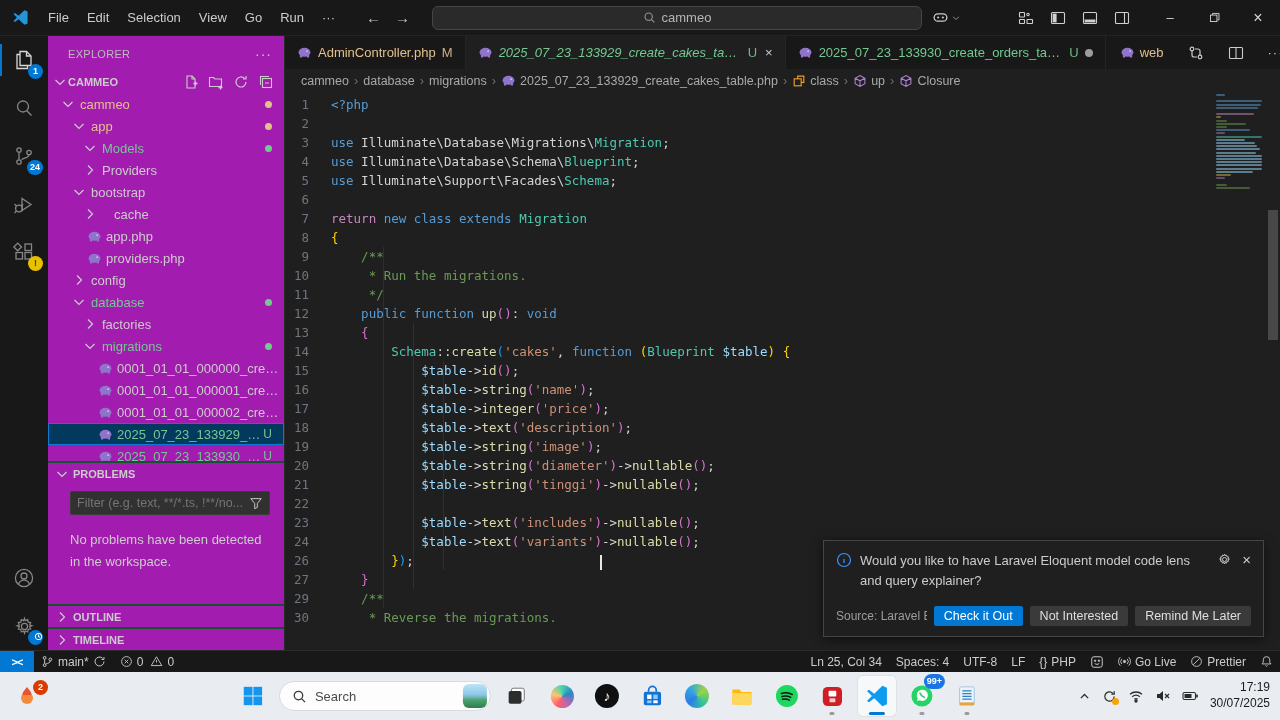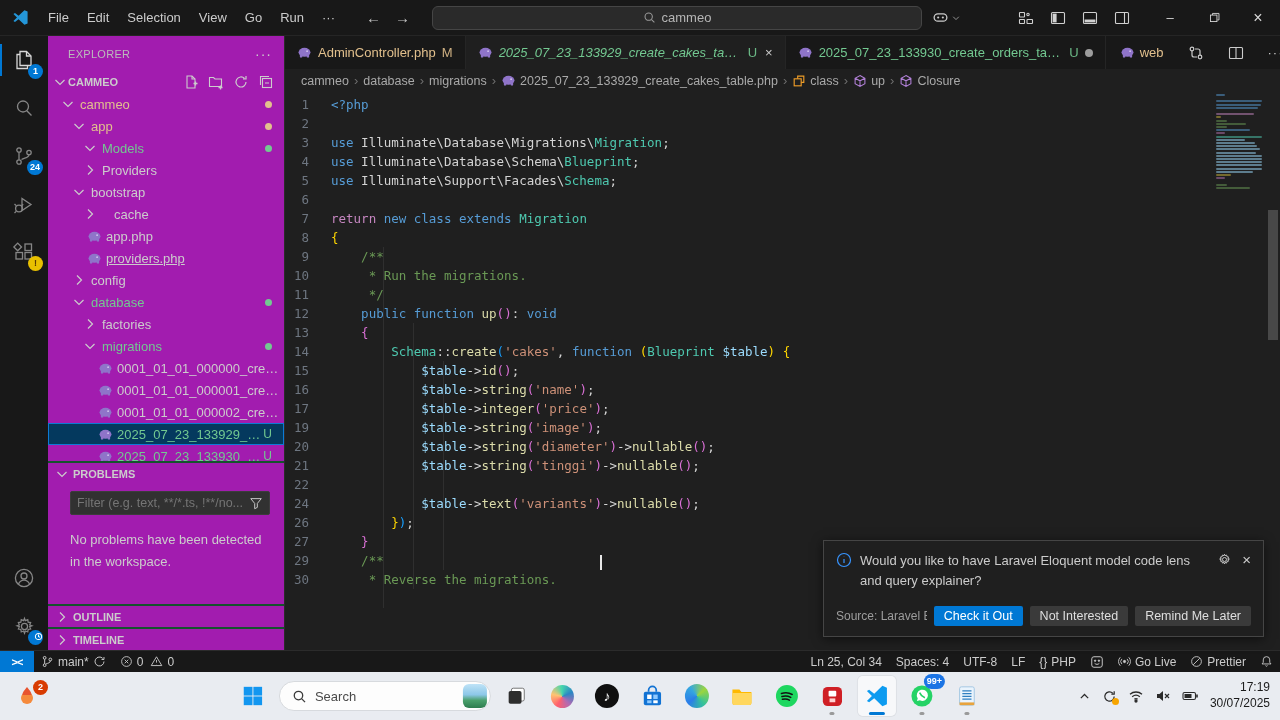--- a/index.html
+++ b/index.html
@@ -361,21 +361,21 @@
           <span class="icon" style="flex: 0 0 auto;">
             <svg width="15" height="13" viewBox="0 0 16 14">
               <ellipse cx="8" cy="6.8" rx="6.4" ry="4.8" fill="#8f74c9"></ellipse>
               <rect x="3" y="8.5" width="2.6" height="4" rx="1" fill="#8f74c9"></rect>
               <rect x="10.4" y="8.5" width="2.6" height="4" rx="1" fill="#8f74c9"></rect>
               <circle cx="10.8" cy="5.6" r=".9" fill="#d6c9ef"></circle>
             </svg>
           </span>
           <span class="lbl" style="color: rgb(204, 204, 204); margin-left: 4px;">app.php</span>
         </div>
-        <div class="tree-row" style="padding-left: 39px; text-decoration: underline;">
+        <div class="tree-row" style="padding-left: 39px;">
           <span class="icon" style="flex: 0 0 auto;">
             <svg width="15" height="13" viewBox="0 0 16 14">
               <ellipse cx="8" cy="6.8" rx="6.4" ry="4.8" fill="#8f74c9"></ellipse>
               <rect x="3" y="8.5" width="2.6" height="4" rx="1" fill="#8f74c9"></rect>
               <rect x="10.4" y="8.5" width="2.6" height="4" rx="1" fill="#8f74c9"></rect>
               <circle cx="10.8" cy="5.6" r=".9" fill="#d6c9ef"></circle>
             </svg>
           </span>
           <span class="lbl" style="color: rgb(204, 204, 204); margin-left: 4px;">providers.php</span>
         </div>
@@ -698,33 +698,41 @@
           </div>
           <div class="code-line">
             <span class="ln">16</span>
             <span class="lc"><span class="tk-pln">            </span><span class="tk-var">$table</span><span class="tk-pln">-&gt;</span><span class="tk-fn">string</span><span class="tk-b2">(</span><span class="tk-str">'name'</span><span class="tk-b2">)</span><span class="tk-pln">;</span></span>
           </div>
           <div class="code-line">
             <span class="ln">17</span>
             <span class="lc"><span class="tk-pln">            </span><span class="tk-var">$table</span><span class="tk-pln">-&gt;</span><span class="tk-fn">integer</span><span class="tk-b2">(</span><span class="tk-str">'price'</span><span class="tk-b2">)</span><span class="tk-pln">;</span></span>
           </div>
           <div class="code-line">
+            <span class="ln">18</span>
+            <span class="lc"><span class="tk-pln">            </span><span class="tk-var">$table</span><span class="tk-pln">-&gt;</span><span class="tk-fn">text</span><span class="tk-b2">(</span><span class="tk-str">'description'</span><span class="tk-b2">)</span><span class="tk-pln">;</span></span>
+          </div>
+          <div class="code-line">
             <span class="ln">19</span>
             <span class="lc"><span class="tk-pln">            </span><span class="tk-var">$table</span><span class="tk-pln">-&gt;</span><span class="tk-fn">string</span><span class="tk-b2">(</span><span class="tk-str">'image'</span><span class="tk-b2">)</span><span class="tk-pln">;</span></span>
           </div>
           <div class="code-line">
             <span class="ln">20</span>
             <span class="lc"><span class="tk-pln">            </span><span class="tk-var">$table</span><span class="tk-pln">-&gt;</span><span class="tk-fn">string</span><span class="tk-b2">(</span><span class="tk-str">'diameter'</span><span class="tk-b2">)</span><span class="tk-pln">-&gt;</span><span class="tk-fn">nullable</span><span class="tk-b2">()</span><span class="tk-pln">;</span></span>
           </div>
           <div class="code-line">
             <span class="ln">21</span>
             <span class="lc"><span class="tk-pln">            </span><span class="tk-var">$table</span><span class="tk-pln">-&gt;</span><span class="tk-fn">string</span><span class="tk-b2">(</span><span class="tk-str">'tinggi'</span><span class="tk-b2">)</span><span class="tk-pln">-&gt;</span><span class="tk-fn">nullable</span><span class="tk-b2">()</span><span class="tk-pln">;</span></span>
           </div>
           <div class="code-line">
             <span class="ln">22</span>
+          </div>
+          <div class="code-line">
+            <span class="ln">23</span>
+            <span class="lc"><span class="tk-pln">            </span><span class="tk-var">$table</span><span class="tk-pln">-&gt;</span><span class="tk-fn">text</span><span class="tk-b2">(</span><span class="tk-str">'includes'</span><span class="tk-b2">)</span><span class="tk-pln">-&gt;</span><span class="tk-fn">nullable</span><span class="tk-b2">()</span><span class="tk-pln">;</span></span>
           </div>
           <div class="code-line">
             <span class="ln">24</span>
             <span class="lc"><span class="tk-pln">            </span><span class="tk-var">$table</span><span class="tk-pln">-&gt;</span><span class="tk-fn">text</span><span class="tk-b2">(</span><span class="tk-str">'variants'</span><span class="tk-b2">)</span><span class="tk-pln">-&gt;</span><span class="tk-fn">nullable</span><span class="tk-b2">()</span><span class="tk-pln">;</span></span>
           </div>
           <div class="code-line">
             <span class="ln">26</span>
             <span class="lc"><span class="tk-pln">        </span><span class="tk-b1">}</span><span class="tk-b3">)</span><span class="tk-pln">;</span></span>
           </div>
           <div class="code-line">

